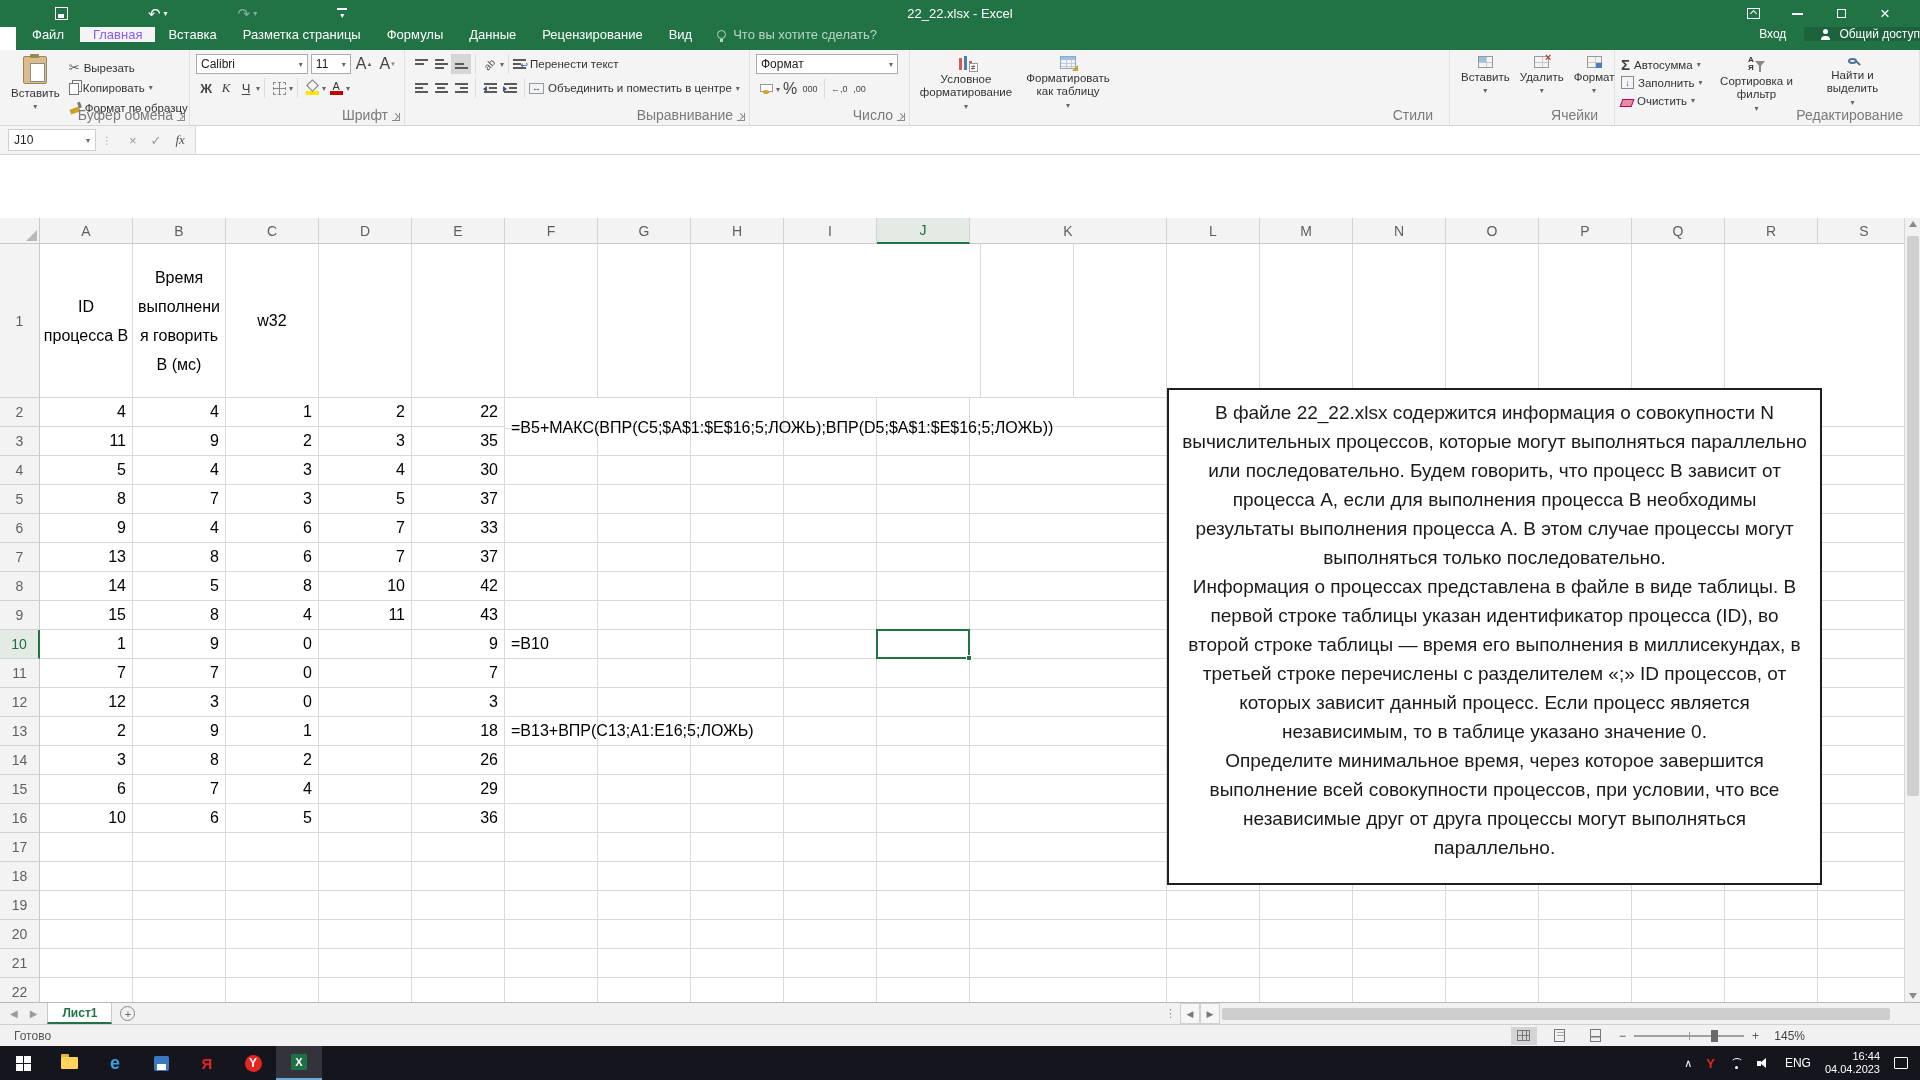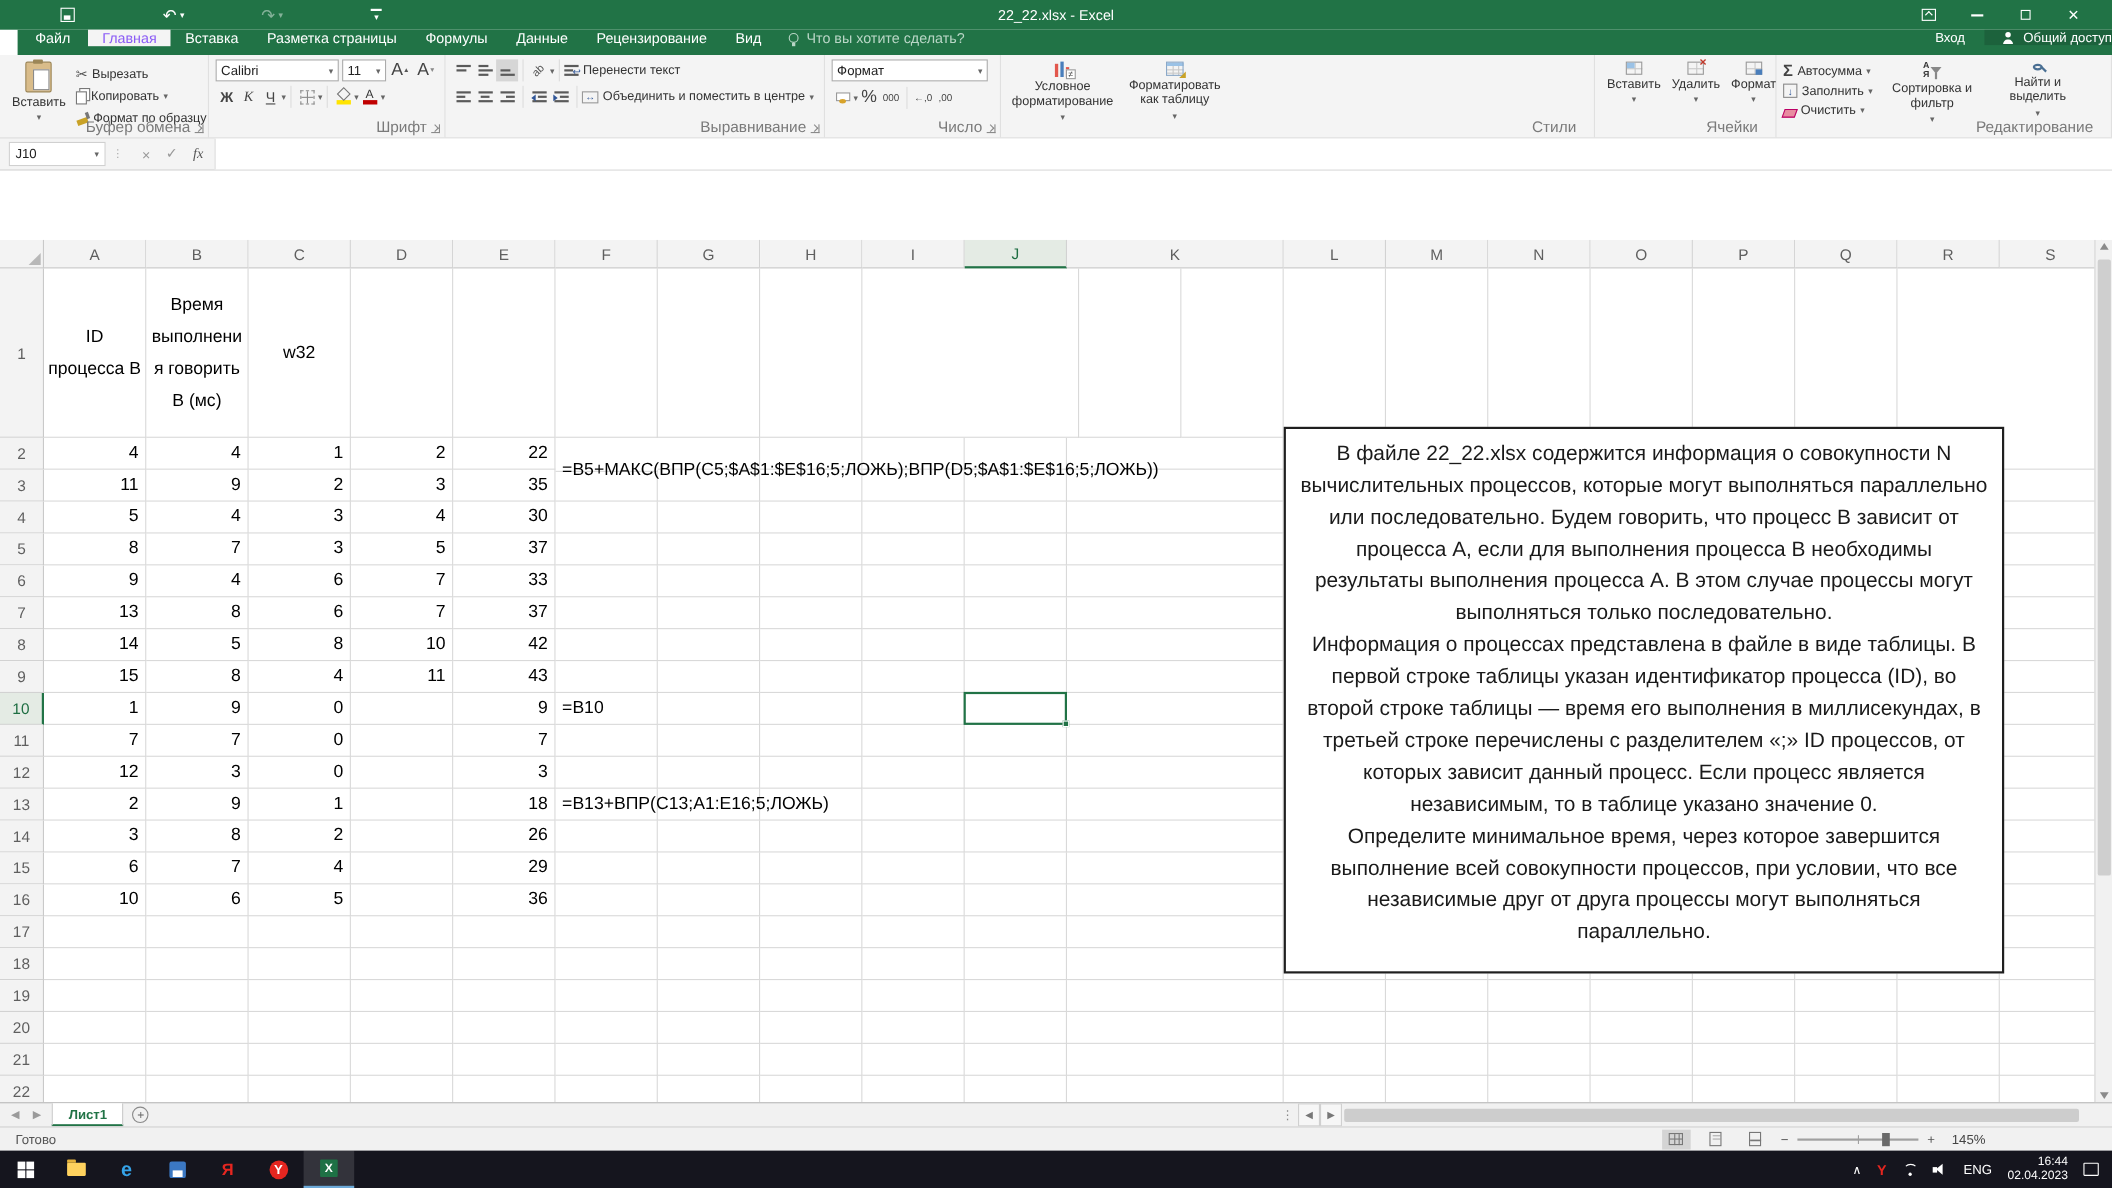--- a/index.html
+++ b/index.html
@@ -1073,19 +1073,19 @@
         <span class="i-excel">X</span>
       </div>
     <div class="tray">
       <span class="tr-chev">∧</span>
       <span class="tr-y">Y</span>
       <i class="i-wifi"></i>
       <i class="i-vol"></i>
       <span class="tr-lang">ENG</span>
       <div class="tr-clock">
         <div>16:44</div>
-        <div>02.04.2023</div>
+        <div>04.04.2023</div>
       </div>
       <i class="i-notif"></i>
     </div>
   </div>
 
 </div>
 
 </body></html>

